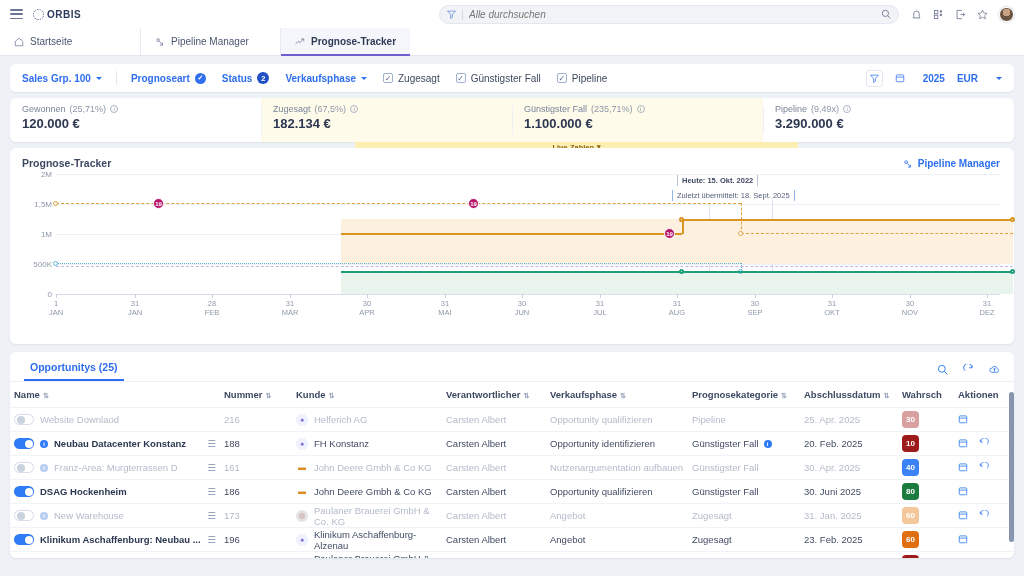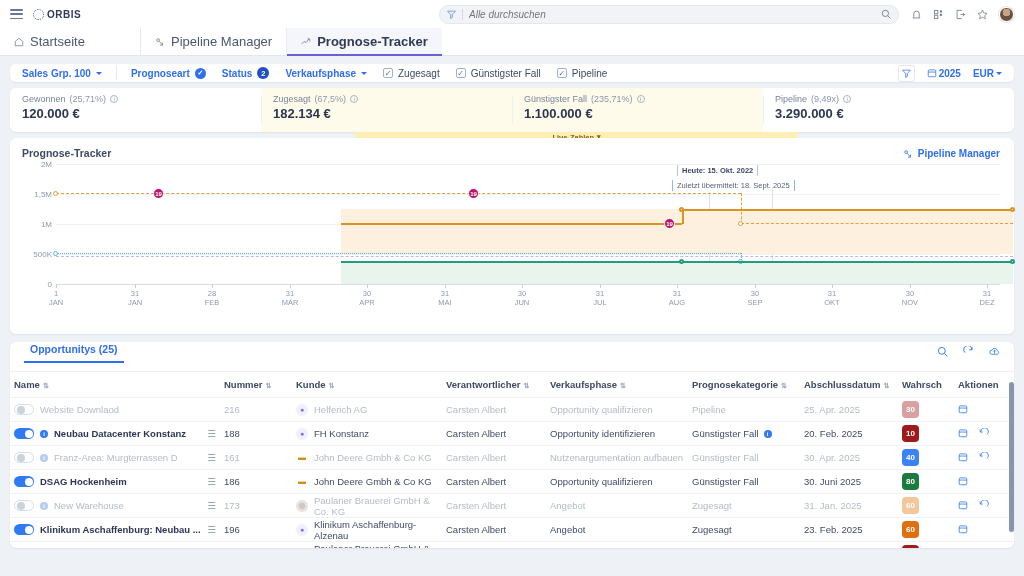--- a/index.html
+++ b/index.html
@@ -30,44 +30,44 @@
   .tb-icons { display:flex; align-items:center; gap:11px; margin-left:12px; }
   .tb-icons .ic { cursor:pointer; display:flex; align-items:center; }
   .avatar {
     width:15px; height:15px; border-radius:50%;
     background:radial-gradient(circle at 50% 34%, #c9a183 0 34%, #6a5340 36% 100%);
     border:1px solid #fff; box-shadow:0 0 0 1px #dfe3ec; cursor:pointer;
   }
 
   
   .tabbar { height:28px; background:#fff; display:flex; align-items:stretch; border-bottom:1px solid #e2e6ef; flex:none; }
-  .tab { display:flex; align-items:center; gap:6px; padding:0 14px; font-size:13px; color:#4b5670; cursor:pointer; position:relative; }
+  .tab { display:flex; align-items:center; gap:6px; padding:0 14px; font-size:10px; color:#4b5670; cursor:pointer; position:relative; }
   .tab + .tab { border-left:1px solid #e6eaf2; }
   .tab.active { background:#f4f6fb; color:#2f3a55; font-weight:bold; }
   .tab.active:after { content:""; position:absolute; left:0; right:0; bottom:-1px; height:2px; background:#6d5fd0; }
   .tab-home { min-width:140px; }
   .tab-pm { min-width:140px; }
 
   
   .content { flex:1; padding:8px 10px 0 10px; overflow:hidden; }
 
   .card { background:#fff; border-radius:6px; box-shadow:0 1px 2px rgba(40,55,90,.07); }
 
   
-  .filterbar { height:18px; display:flex; align-items:center; padding:0 12px; gap:0; margin-bottom:6px; }
+  .filterbar { height:28px; display:flex; align-items:center; padding:0 12px; gap:0; margin-bottom:6px; }
   .fb-group { display:flex; align-items:center; gap:5px; font-size:10px; font-weight:bold; color:#2f6fed; cursor:pointer; }
   .fb-div { width:1px; height:14px; background:#e3e7f0; margin:0 14px; }
   .caret { width:0; height:0; border-left:3px solid transparent; border-right:3px solid transparent; border-top:3.5px solid #2f6fed; }
   .dot-check { width:11px; height:11px; border-radius:50%; background:#2f6fed; color:#fff; font-size:7px; display:flex; align-items:center; justify-content:center; }
   .dot-num { width:12px; height:12px; border-radius:50%; background:#1f4fc4; color:#fff; font-size:7.5px; font-weight:bold; display:flex; align-items:center; justify-content:center; }
   .chk { display:flex; align-items:center; gap:5px; margin-left:16px; font-size:10px; color:#3f4a60; font-weight:normal; cursor:pointer; }
   .chk .box { width:10px; height:10px; border:1px solid #9fb0d0; border-radius:2px; color:#5b6b8c; font-size:8px; display:flex; align-items:center; justify-content:center; }
   .fb-right { margin-left:auto; display:flex; align-items:center; gap:12px; }
   .fb-btn { width:17px; height:17px; border:1px solid #e1e6f0; border-radius:3px; display:flex; align-items:center; justify-content:center; cursor:pointer; }
-  .fb-year { display:flex; align-items:center; gap:2px; font-size:10px; font-weight:bold; color:#2f6fed; cursor:pointer; }
+  .fb-year { display:flex; align-items:center; gap:18px; font-size:10px; font-weight:bold; color:#2f6fed; cursor:pointer; }
 
   
   .kpibar { height:44px; display:flex; align-items:stretch; margin-bottom:6px; position:relative; }
   .kpi { flex:1; padding:6px 12px 0 12px; position:relative; }
   .kpi + .kpi:before { content:""; position:absolute; left:0; top:8px; bottom:8px; width:1px; background:#edf0f6; }
   .kpi-label { font-size:9px; color:#7a8599; display:flex; align-items:center; gap:4px; }
   .kpi-pct { color:#8d97a9; }
   .kpi-val { font-size:13px; font-weight:bold; color:#2b3650; margin-top:2px; }
   .kpi.highlight { background:#fffbeb; }
   .kpi-submit { flex:none; width:120px; display:flex; align-items:center; justify-content:center; }
@@ -92,21 +92,21 @@
   .series { position:absolute; left:34px; right:0; top:0; bottom:0; }
   .marker-pin { position:absolute; width:11px; height:11px; border-radius:50%; background:#b8166b; border:1.5px solid #fff; color:#fff; font-size:6px; font-weight:bold; display:flex; align-items:center; justify-content:center; cursor:pointer; }
   .ann { position:absolute; font-size:7.5px; color:#5d6880; background:#fff; padding:1px 4px; white-space:nowrap; }
   .ann.today { border-left:1px solid #b9c3d6; border-right:1px solid #b9c3d6; font-weight:bold; color:#3d4862; }
   .ann.last { border-left:1px solid #8fb7e8; border-right:1px solid #8fb7e8; color:#55617b; }
   .vline { position:absolute; width:1px; background:#dbe2ee; }
   .endcap { position:absolute; width:5px; height:5px; border-radius:50%; background:#fff; }
 
   
   .tablecard { height:206px; position:relative; overflow:hidden; }
-  .tabrow { height:30px; display:flex; align-items:flex-end; padding:8px 14px; border-bottom:1px solid #eceff5; }
+  .tabrow { height:30px; display:flex; align-items:flex-end; padding:0 14px; border-bottom:1px solid #eceff5; }
   .ttab { font-size:10.5px; font-weight:bold; color:#2f6fed; padding:0 6px 6px 6px; border-bottom:2px solid #2f6fed; cursor:pointer; }
   .tbl-icons { margin-left:auto; display:flex; gap:15px; padding-bottom:4px; }
   .tbl-icons .ic { cursor:pointer; }
   table { width:100%; border-collapse:collapse; table-layout:fixed; }
   th { font-size:9.5px; font-weight:bold; color:#3d4862; text-align:left; padding:7px 4px; height:24px; }
   th .sortic { color:#9aa5ba; font-size:7px; margin-left:3px; }
   td { font-size:9.5px; color:#404b63; padding:0 4px; height:24px; vertical-align:middle; border-top:1px solid #f0f2f7; }
   tr.dim td { color:#b3bbc9; }
   .c-name { width:210px; } .c-num { width:72px; } .c-kunde { width:150px; }
   .c-resp { width:104px; } .c-phase { width:142px; } .c-cat { width:112px; }

